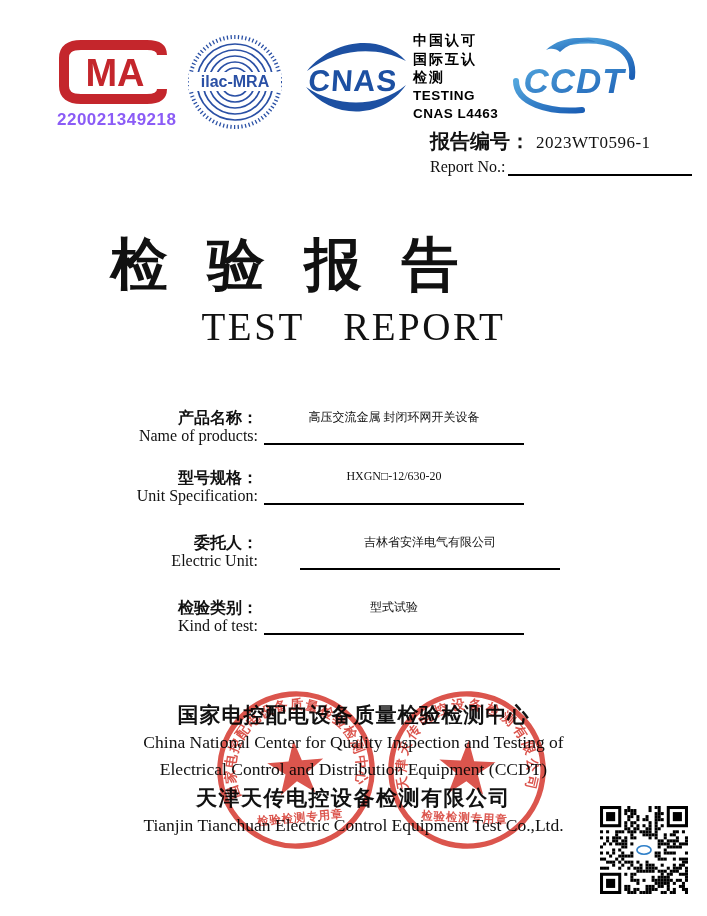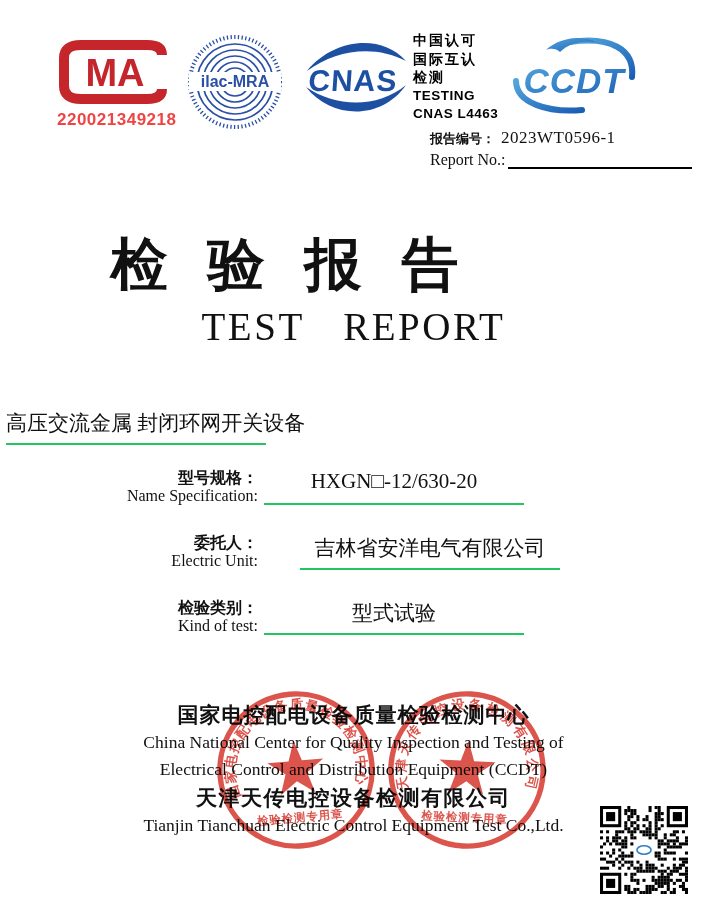--- a/index.html
+++ b/index.html
@@ -5,54 +5,54 @@
   html,body { margin:0; padding:0; background:#e8e8e8; }
   .page {
     position:relative; width:707px; height:916px; margin:0 auto;
     background:#ffffff; overflow:hidden;
     font-family:"Liberation Serif", serif; color:#111;
   }
   
   .logo { position:absolute; }
   .cma-wrap   { left:57px;  top:40px; width:118px; text-align:center; }
   .cma-number { margin-top:2px; font-family:"Liberation Sans",sans-serif; font-weight:bold;
-                font-size:17px; color:#ef4444; letter-spacing:0.5px; white-space:nowrap; }
+                font-size:17px; color:#8b5cf6; letter-spacing:0.5px; white-space:nowrap; }
   .ilac-wrap  { left:186px; top:33px; }
   .cnas-wrap  { left:303px; top:37px; }
   .cnas-text  { left:413px; top:31px; width:90px; font-family:"Liberation Sans",sans-serif;
                 font-weight:bold; color:#000000; }
   .cnas-text .zh { font-size:14px; line-height:18.5px; letter-spacing:2px; }
   .cnas-text .en { font-size:13.5px; line-height:18px; letter-spacing:0.5px; }
   .ccdt-wrap  { left:508px; top:33px; }
 
   
   .report-no { position:absolute; left:430px; top:128px; width:262px; }
   .rn-line1 { display:flex; align-items:baseline; }
-  .rn-label-zh { font-family:"Liberation Sans",sans-serif; font-weight:bold; font-size:13px; white-space:nowrap; }
+  .rn-label-zh { font-family:"Liberation Sans",sans-serif; font-weight:bold; font-size:20px; white-space:nowrap; }
   .rn-value { font-size:17px; margin-left:6px; letter-spacing:0.5px; white-space:nowrap; }
   .rn-line2 { display:flex; align-items:flex-end; margin-top:3px; }
   .rn-label-en { font-size:16px; white-space:nowrap; }
   .rn-underline { flex:1; border-bottom:2px solid #000; height:16px; margin-left:2px; }
 
   
   .title-zh { position:absolute; top:233px; left:0; width:569px; box-sizing:border-box;
               text-align:center; font-family:"Liberation Sans",sans-serif; font-weight:bold;
               font-size:57px; letter-spacing:40px; padding-left:40px; line-height:1.1; }
   .title-en { position:absolute; top:304px; left:0; width:707px; text-align:center;
               font-size:39px; letter-spacing:2.5px; word-spacing:27px; }
 
   
   .field-row { position:absolute; left:0; display:flex; height:37px; }
   .fr1 { top:408px; } .fr2 { top:468px; } .fr3 { top:533px;gap:36px; } .fr4 { top:598px; }
   .field-label { width:258px; text-align:right; }
   .flabel-zh { font-family:"Liberation Sans",sans-serif; font-weight:bold; font-size:16px;
                line-height:19px; white-space:nowrap; }
   .flabel-en { font-size:16px; line-height:18px; white-space:nowrap; }
-  .field-value { width:260px; margin-left:6px; border-bottom:2px solid #22c55e;
-                 text-align:center; font-size:21px; padding-top:1px; white-space:nowrap; }
+  .field-value { width:260px; margin-left:6px; border-bottom:2px solid #000000;
+                 text-align:center; font-size:12px; padding-top:1px; white-space:nowrap; }
 
   
   .footer { position:absolute; top:701px; left:0; width:707px; text-align:center; }
   .f-zh1 { font-family:"Liberation Sans",sans-serif; font-weight:bold; font-size:21px;
            letter-spacing:1px; line-height:28px; }
   .f-en  { font-size:17.5px; line-height:27px; }
   .f-zh2 { font-family:"Liberation Sans",sans-serif; font-weight:bold; font-size:21px;
            letter-spacing:1.5px; line-height:29px; }
 
   
@@ -131,27 +131,31 @@
     <div class="rn-line2">
       <span class="rn-label-en">Report No.:</span>
       <span class="rn-underline"></span>
     </div>
   </div>
 
   <div class="title-zh">检验报告</div>
   <div class="title-en">TEST REPORT</div>
 
   <div class="field-row fr1">
+    <div class="field-label">
+      <div class="flabel-zh">产品名称：</div>
+      <div class="flabel-en">Name of products:</div>
+    </div>
     <div class="field-value">高压交流金属 封闭环网开关设备</div>
   </div>
 
   <div class="field-row fr2">
     <div class="field-label">
       <div class="flabel-zh">型号规格：</div>
-      <div class="flabel-en">Name Specification:</div>
+      <div class="flabel-en">Unit Specification:</div>
     </div>
     <div class="field-value">HXGN□-12/630-20</div>
   </div>
 
   <div class="field-row fr3">
     <div class="field-label">
       <div class="flabel-zh">委托人：</div>
       <div class="flabel-en">Electric Unit:</div>
     </div>
     <div class="field-value">吉林省安洋电气有限公司</div>

